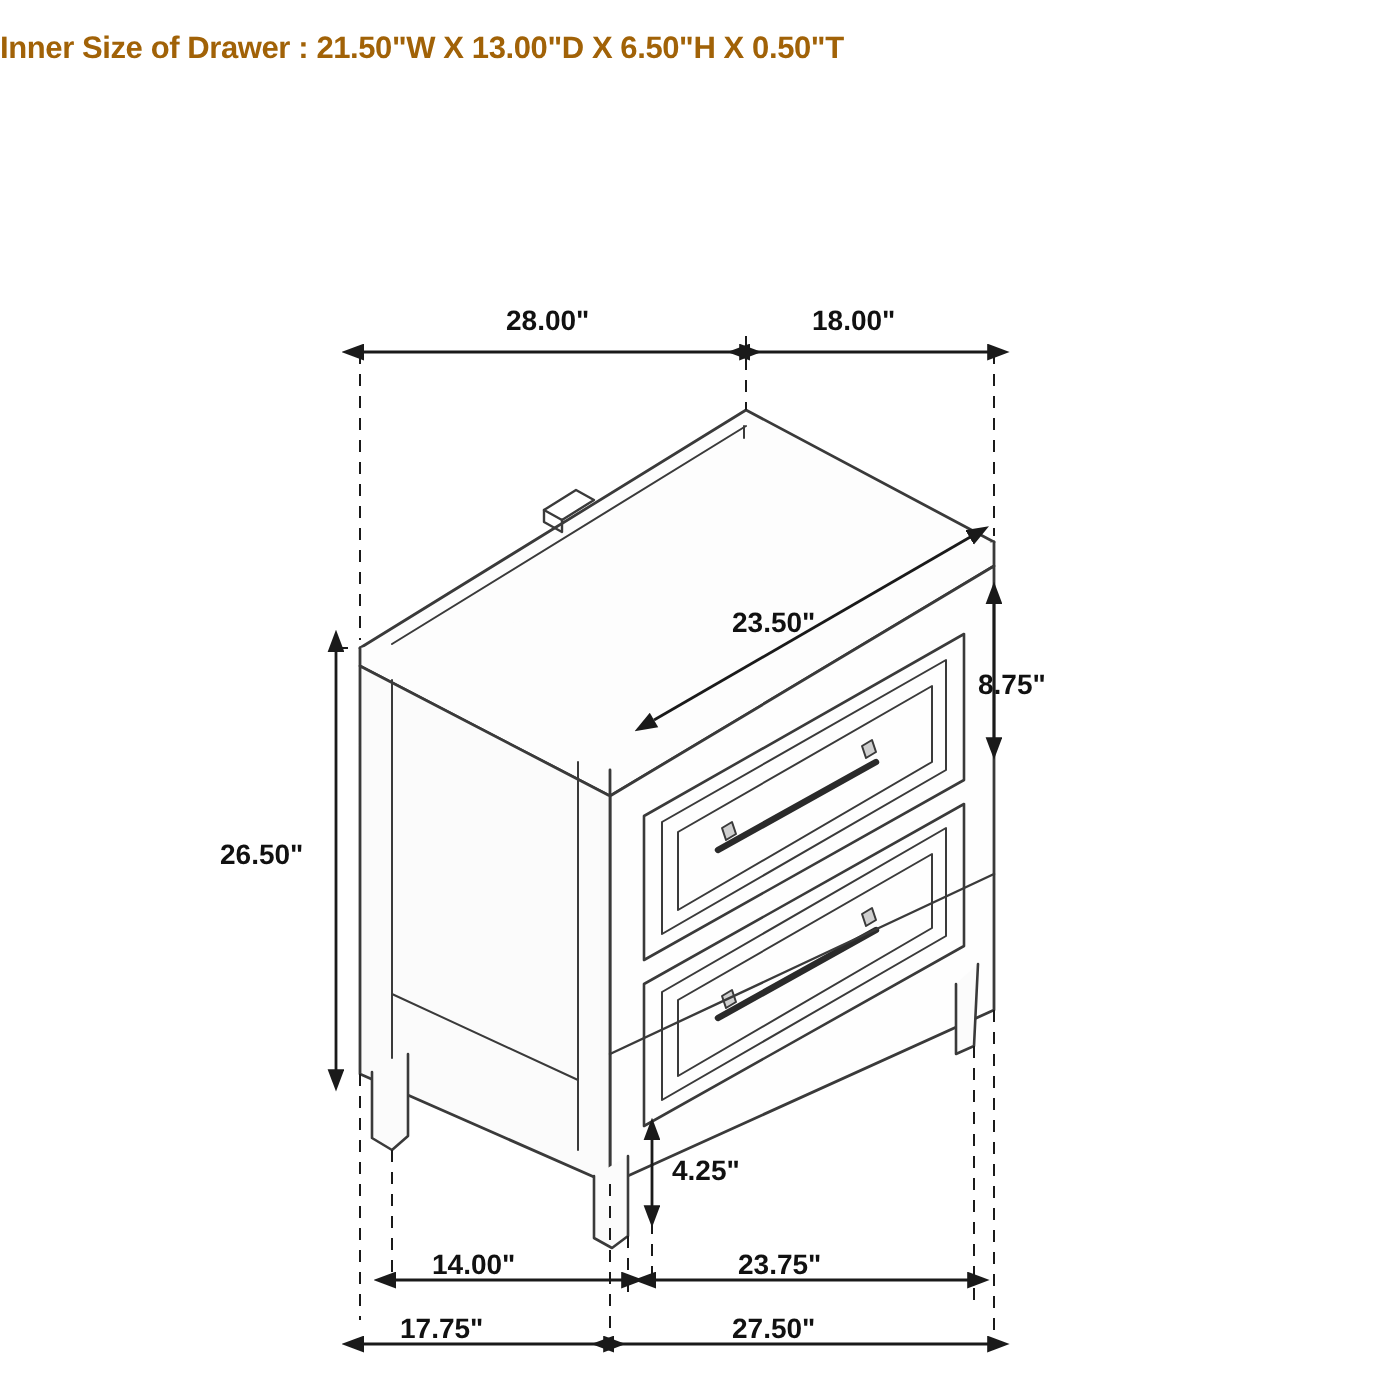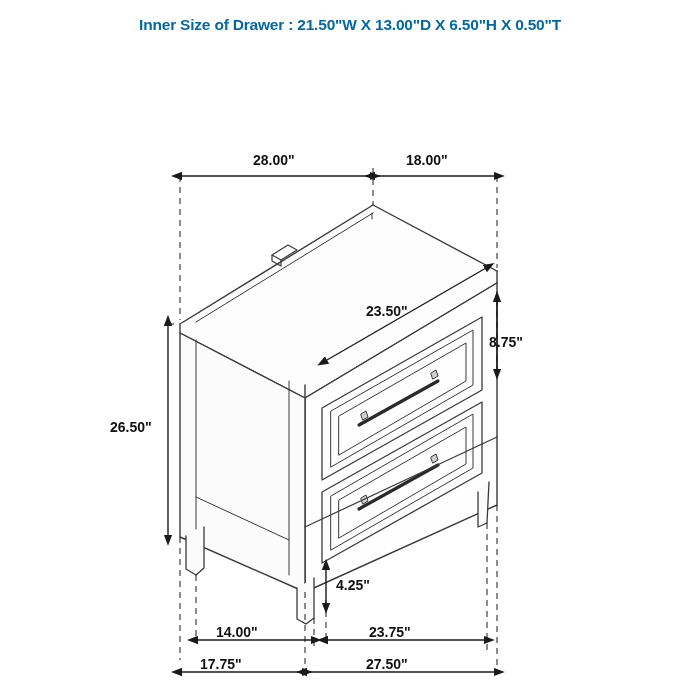--- a/index.html
+++ b/index.html
@@ -18,25 +18,24 @@
   #page {
     position: relative;
     width: 700px;
     height: 700px;
   }
   #title {
     position: absolute;
     top: 16px;
     left: 0;
     width: 700px;
-    text-align: center;
     font-size: 15.5px;
     font-weight: bold;
     letter-spacing: -0.2px;
-    color: #0369a1;
+    color: #a16207;
   }
   #diagram {
     position: absolute;
     top: 0;
     left: 0;
     width: 700px;
     height: 700px;
   }
   .dim-label {
     position: absolute;

